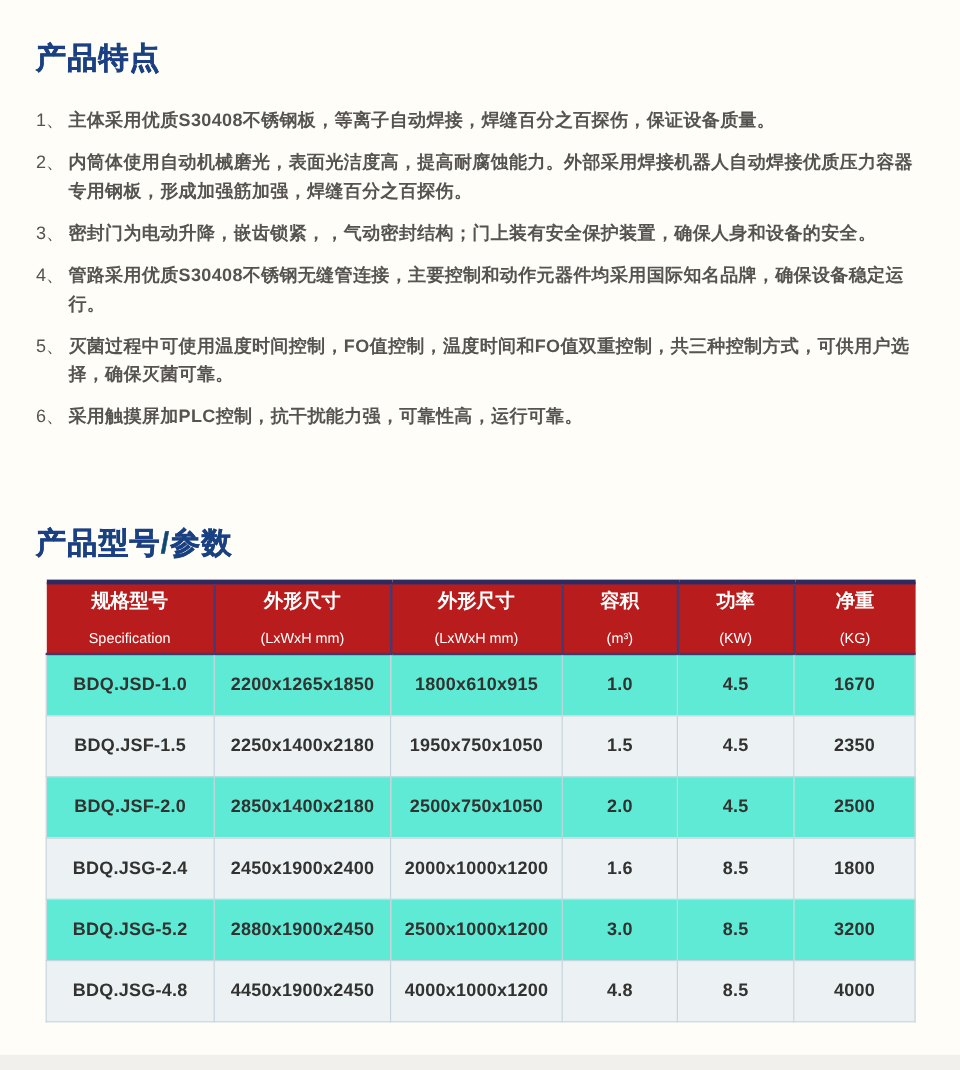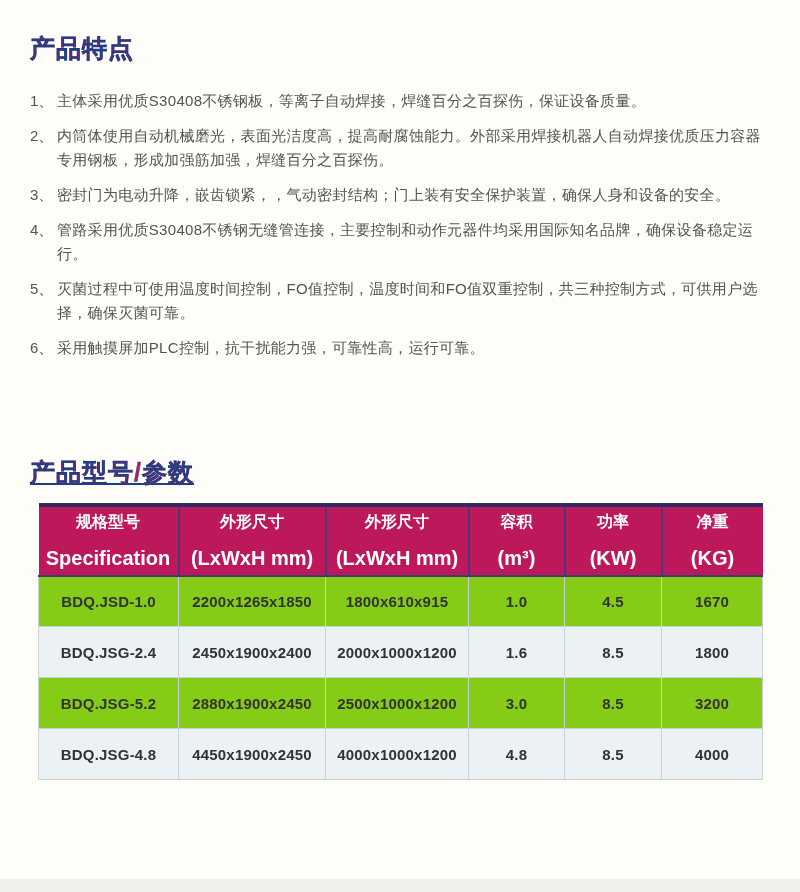--- a/index.html
+++ b/index.html
@@ -8,77 +8,77 @@
     background: #fffdf8;
     font-family: "Liberation Sans", "DejaVu Sans", sans-serif;
     position: relative;
     overflow: hidden;
   }
   .page { padding: 30px 30px 0 30px; }
 
   .section-title {
     font-size: 25px;
     font-weight: bold;
-    color: #be185d;
+    color: #0c4a6e;
     letter-spacing: 1px;
     -webkit-text-stroke: 0.4px #1d3f85;
   }
   .title-features { margin-top: 2px; }
-  .title-specs { margin-top: 96px; text-decoration: underline; }
+  .title-specs { margin-top: 76px; }
 
   .feature-list { margin-top: 24px; }
   .feature-item {
     display: flex;
     align-items: flex-start;
     margin-bottom: 11px;
     font-size: 15px;
     line-height: 1.6;
     color: #565350;
   }
   .f-num { flex: 0 0 27px; }
-  .f-text { flex: 1 1 auto; letter-spacing: 0.3px; }
+  .f-text { flex: 1 1 auto; letter-spacing: 0.3px; font-weight: bold; }
 
   .spec-table-wrap { margin: 14px 8px 0 8px; }
   table.spec-table {
     width: 724px;
     border-collapse: collapse;
     table-layout: fixed;
   }
   .spec-table thead th {
-    background: #be185d;
+    background: #b91c1c;
     color: #ffffff;
     border-top: 4px solid #2e2b62;
     border-left: 2px solid #453a71;
     border-bottom: 2px solid #3f3a6e;
     height: 56px;
     text-align: center;
     vertical-align: middle;
     padding: 4px 2px;
   }
   .spec-table thead th:first-child { border-left: none; }
   .spec-table thead th .h1 {
     font-size: 16px;
     font-weight: bold;
     line-height: 1.35;
   }
   .spec-table thead th .h2 {
-    font-size: 20px;
-    font-weight: bold;
+    font-size: 12px;
+    font-weight: normal;
     line-height: 1.3;
     margin-top: 12px;
   }
   .spec-table tbody td {
     height: 51px;
     text-align: center;
     vertical-align: middle;
     border: 1px solid #c7d4dc;
     font-size: 15px;
     font-weight: 600;
     color: #323230;
-    background: #84cc16;
+    background: #5eead4;
     letter-spacing: 0.2px;
   }
   .spec-table tbody tr:nth-child(even) td { background: #ecf1f4; }
 
   .page-bottom-band {
     position: absolute;
     left: 0; right: 0; bottom: 0;
     height: 13px;
     background: #f1f0ed;
   }
@@ -160,20 +160,36 @@
       <tbody>
           <tr>
             <td>BDQ.JSD-1.0</td>
             <td>2200x1265x1850</td>
             <td>1800x610x915</td>
             <td>1.0</td>
             <td>4.5</td>
             <td>1670</td>
           </tr>
           <tr>
+            <td>BDQ.JSF-1.5</td>
+            <td>2250x1400x2180</td>
+            <td>1950x750x1050</td>
+            <td>1.5</td>
+            <td>4.5</td>
+            <td>2350</td>
+          </tr>
+          <tr>
+            <td>BDQ.JSF-2.0</td>
+            <td>2850x1400x2180</td>
+            <td>2500x750x1050</td>
+            <td>2.0</td>
+            <td>4.5</td>
+            <td>2500</td>
+          </tr>
+          <tr>
             <td>BDQ.JSG-2.4</td>
             <td>2450x1900x2400</td>
             <td>2000x1000x1200</td>
             <td>1.6</td>
             <td>8.5</td>
             <td>1800</td>
           </tr>
           <tr>
             <td>BDQ.JSG-5.2</td>
             <td>2880x1900x2450</td>

